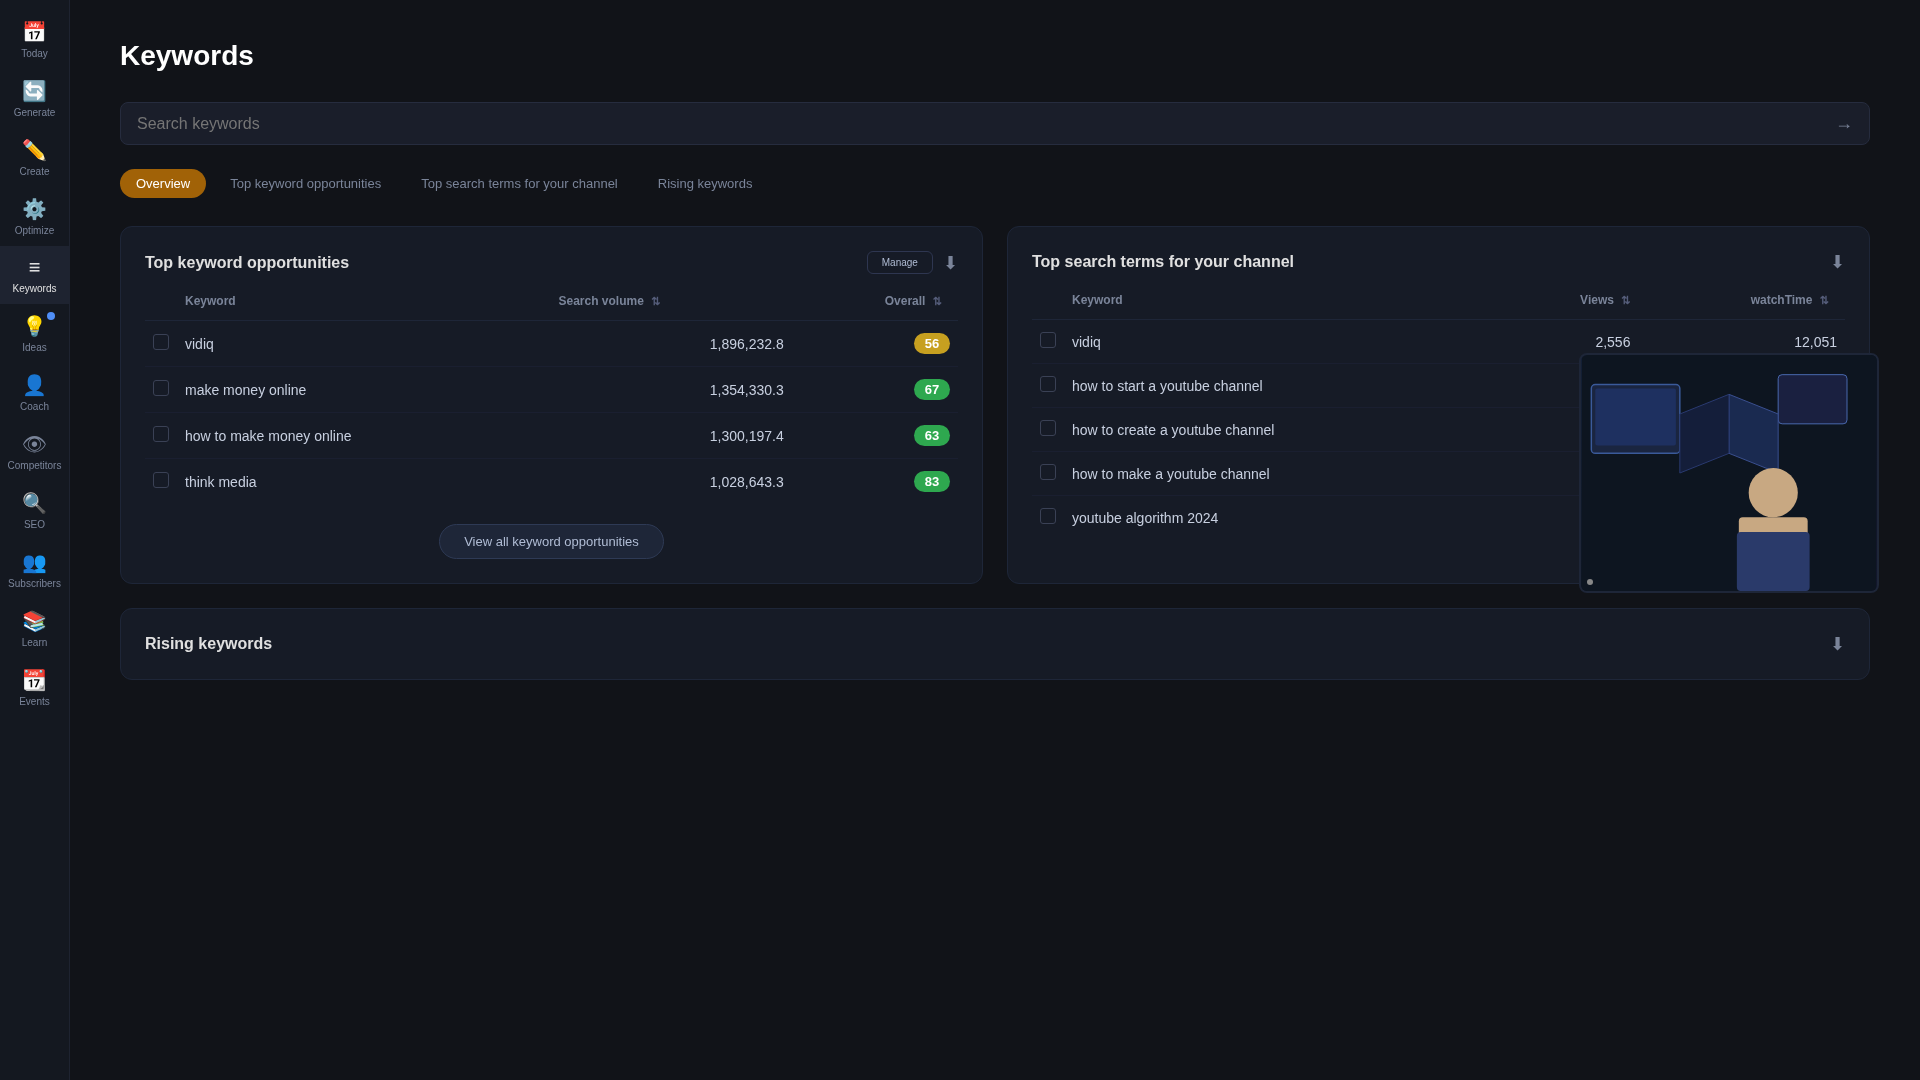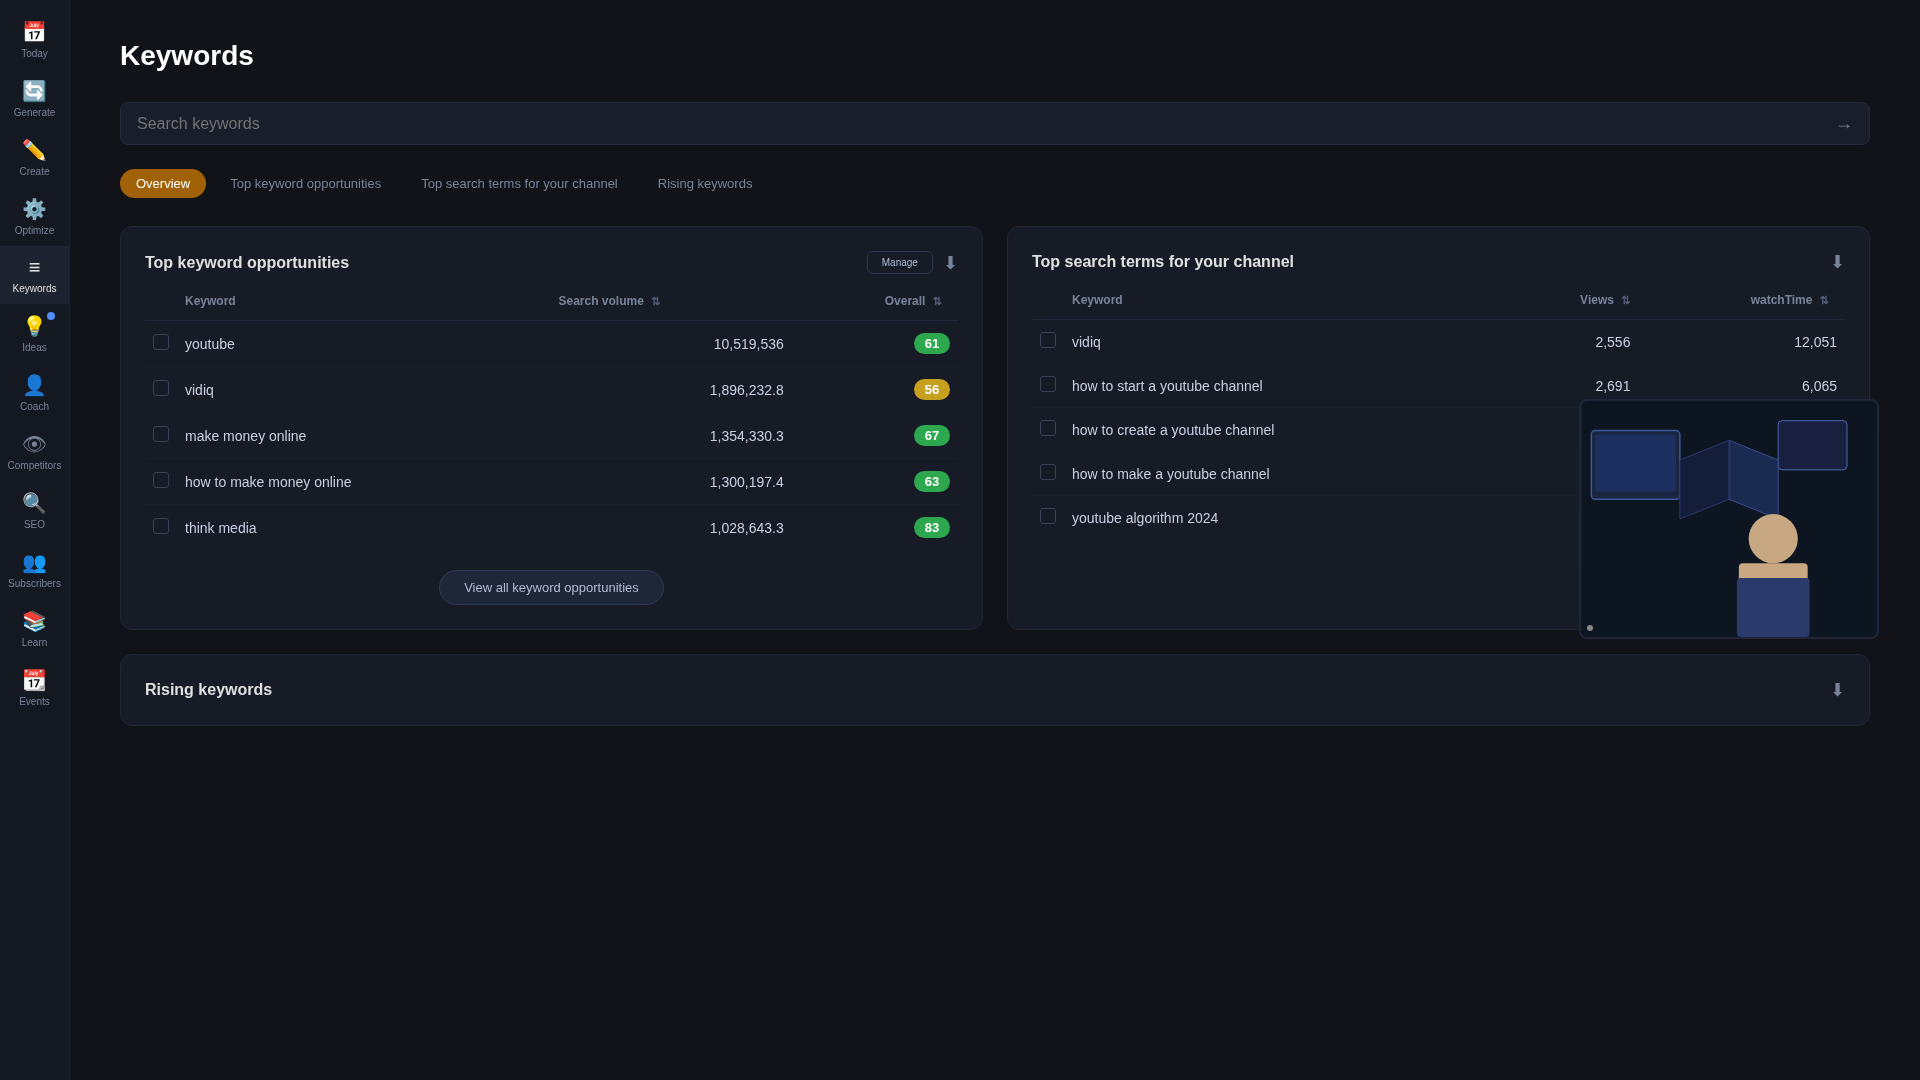--- a/index.html
+++ b/index.html
@@ -369,28 +369,20 @@
       <table class="keyword-table">
         <thead>
           <tr>
             <th class="checkbox-cell"></th>
             <th>Keyword</th>
             <th style="text-align:left;">Search volume <span class="sort-icon">⇅</span></th>
             <th style="text-align:right; padding-right:16px;">Overall <span class="sort-icon">⇅</span></th>
           </tr>
         </thead>
         <tbody id="keyword-opportunities-body">
-        <tr>
-      <td class="checkbox-cell"><span class="cb"></span></td>
-      <td>youtube</td>
-      <td style="text-align:right;">10,519,536</td>
-      <td style="text-align:right; padding-right:8px;">
-        <span class="score-badge score-green">61</span>
-      </td>
-    </tr>
             <tr>
       <td class="checkbox-cell"><span class="cb"></span></td>
       <td>vidiq</td>
       <td style="text-align:right;">1,896,232.8</td>
       <td style="text-align:right; padding-right:8px;">
         <span class="score-badge score-yellow">56</span>
       </td>
     </tr>
             <tr>
       <td class="checkbox-cell"><span class="cb"></span></td>

